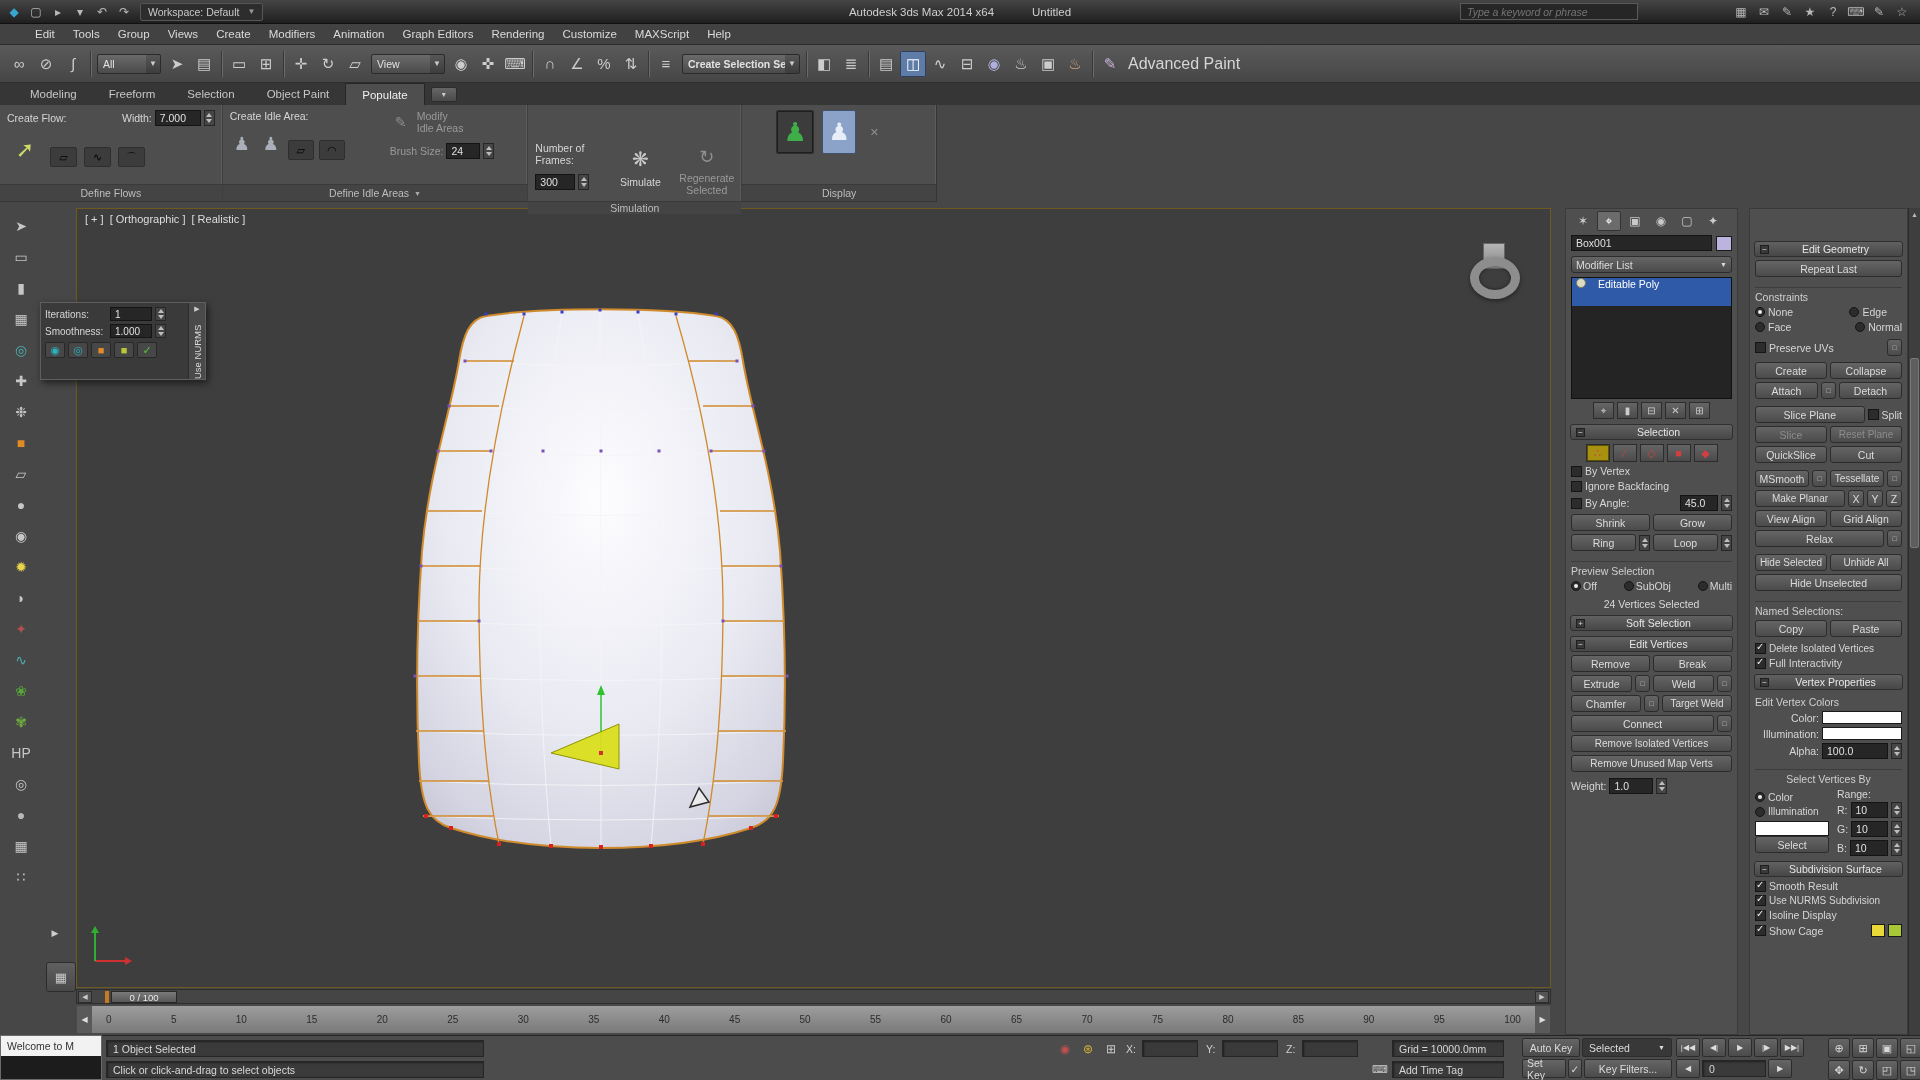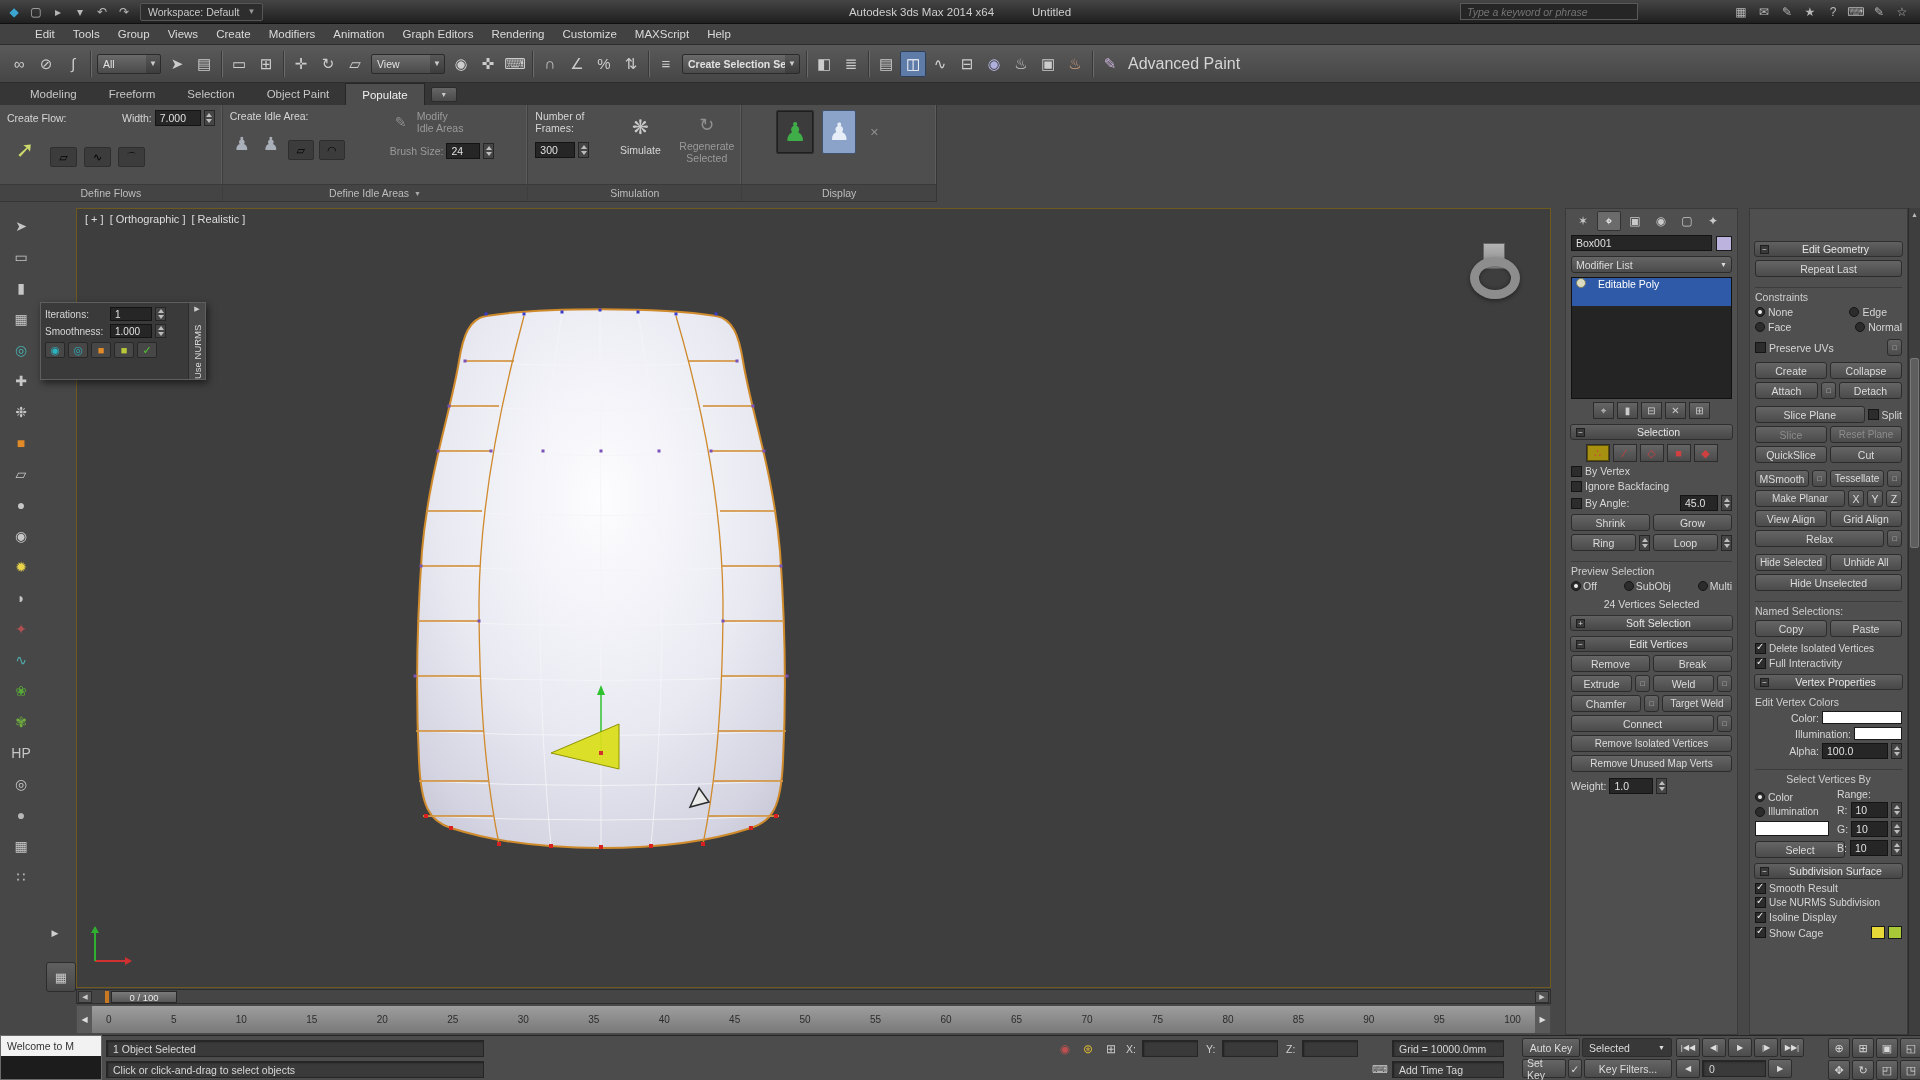--- a/index.html
+++ b/index.html
@@ -319,21 +319,21 @@
         </div>
       </div>
     </div>
     <div class="gfoot">
       <span>Define Idle Areas</span>
       <span class="car">▼</span>
     </div>
   </div>
 
   <div class="rgroup" style="width:214px;">
-    <div class="gbody" style="display:flex;gap:8px;">
+    <div class="gbody" style="display:flex;gap:8px;margin-top:32px;">
       <div style="width:66px;">
         <div class="lab">Number of</div>
         <div class="lab">Frames:</div>
         <div class="row" style="padding:0;margin-top:8px;">
           <span class="field" style="width:40px;">300</span>
           <span class="spin">
               <i class="up"></i>
               <i class="dn"></i>
             </span>
         </div>
@@ -784,21 +784,21 @@
   <div class="rhead">
     <span class="pm">−</span>
     <span class="ht">Vertex Properties</span>
   </div>
   <div class="divlab" style="border-top:none;margin-top:3px;">Edit Vertex Colors</div>
   <div class="row">
     <span class="lab" style="width:64px;text-align:right;">Color:</span>
     <div class="swatch grow"></div>
   </div>
   <div class="row">
-    <span class="lab" style="width:64px;text-align:right;margin-left:32px;">Illumination:</span>
+    <span class="lab" style="width:64px;text-align:right;">Illumination:</span>
     <div class="swatch grow"></div>
   </div>
   <div class="row">
     <span class="lab" style="width:64px;text-align:right;">Alpha:</span>
     <span class="field grow">100.0</span>
     <span class="spin">
         <i class="up"></i>
         <i class="dn"></i>
       </span>
   </div>
@@ -807,21 +807,21 @@
     <div style="width:78px;">
       <div class="row" style="padding:0;">
           <span class="radio on"></span>
           <span class="lab">Color</span>
         </div>
       <div class="row" style="padding:0;">
           <span class="radio"></span>
           <span class="lab" style="font-size:10px;">Illumination</span>
         </div>
       <div class="swatch" style="width:74px;margin-top:4px;height:15px;"></div>
-      <div class="btn" style="width:90px;margin-top:5px;">Select</div>
+      <div class="btn" style="width:74px;">Select</div>
     </div>
     <div class="grow">
       <div class="lab">Range:</div>
       <div class="row" style="padding:0;margin-top:2px;">
           <span class="lab">R:</span>
           <span class="field grow">10</span>
           <span class="spin">
             <i class="up"></i>
             <i class="dn"></i>
           </span>

